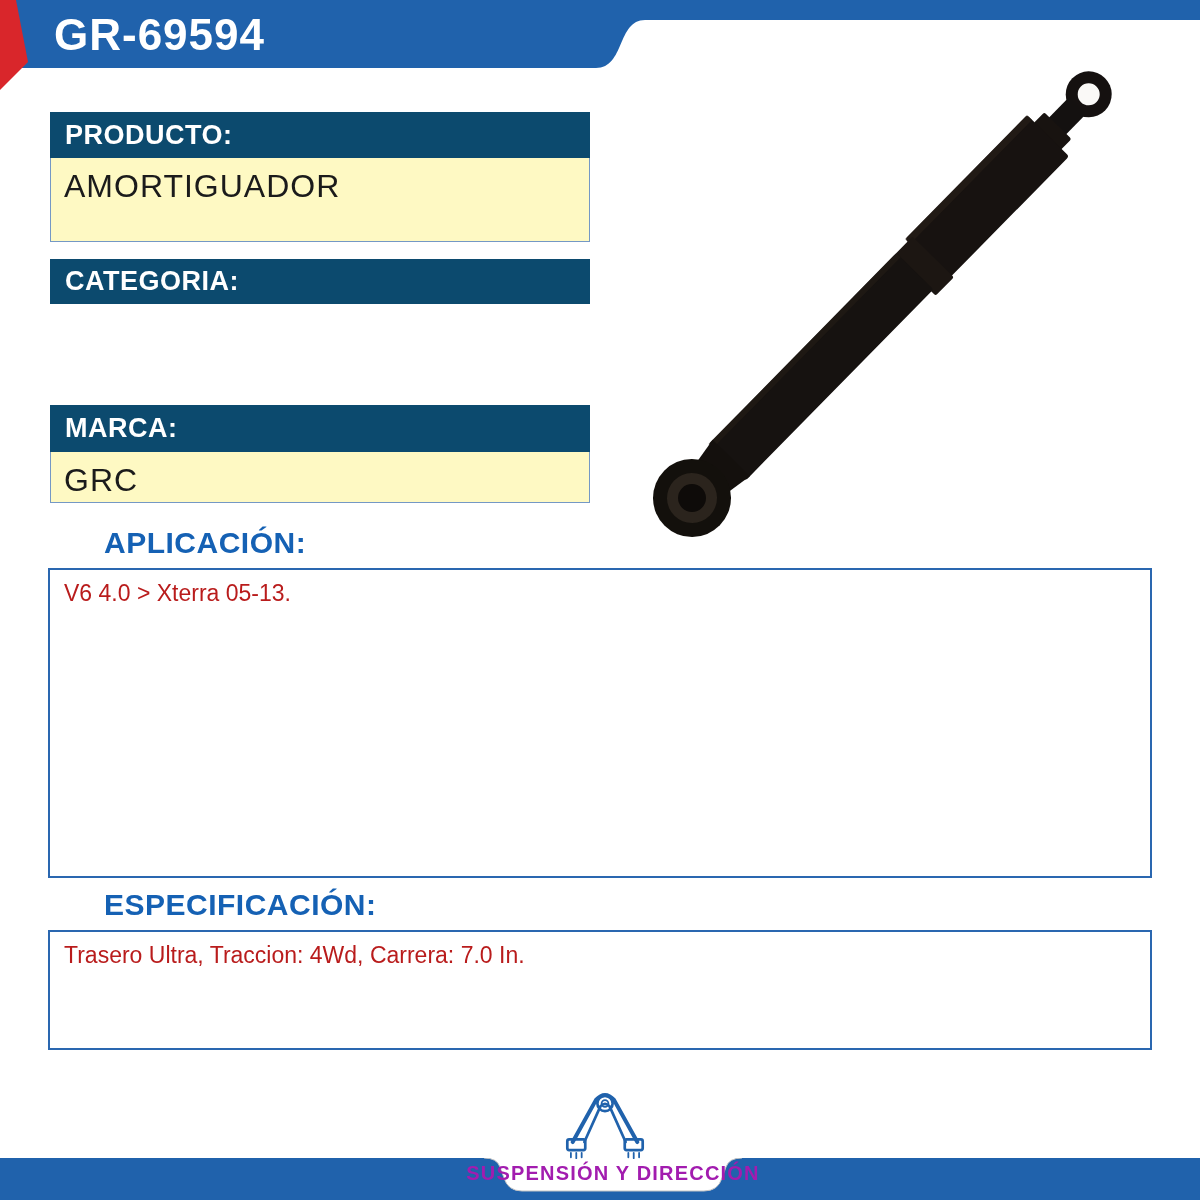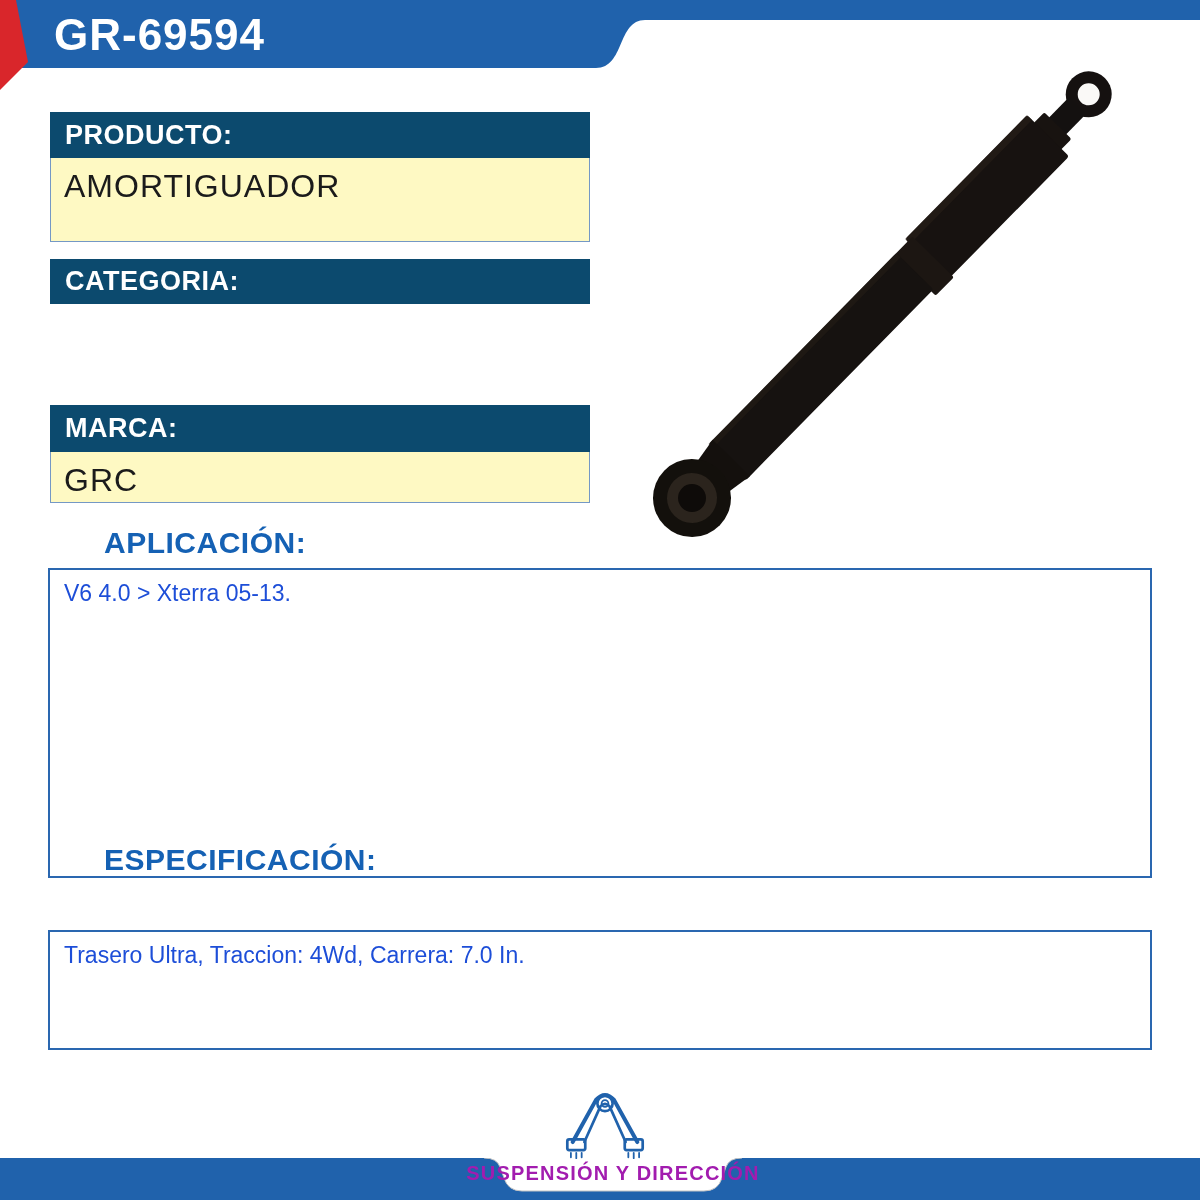--- a/index.html
+++ b/index.html
@@ -23,23 +23,23 @@
   .val-producto{top:158px;height:84px;}
   .lbl-categoria{top:259px;height:45px;}
   .val-categoria{top:304px;height:86px;}
   .lbl-marca{top:405px;height:47px;}
   .val-marca{top:452px;height:51px;}
 
   
   .section-heading{position:absolute;left:64px;color:#1561b4;font-size:30px;font-weight:800;
       letter-spacing:.5px;margin-left:40px;}
   .hd-aplicacion{top:526px;}
-  .hd-especificacion{top:843px;}
+  .hd-especificacion{top:888px;}
   .section-box{position:absolute;left:48px;width:1104px;background:#ffffff;
-      border:2px solid #2a67b0;box-sizing:border-box;color:#1d4ed8;font-size:23px;
+      border:2px solid #2a67b0;box-sizing:border-box;color:#b91c1c;font-size:23px;
       padding:8px 14px;line-height:30px;}
   .box-aplicacion{top:568px;height:310px;}
   .box-especificacion{top:930px;height:120px;}
 
   
   .footer-svg{position:absolute;left:0;top:1158px;}
   .footer-brand{position:absolute;left:463px;top:1162px;width:300px;text-align:center;
       color:#a21caf;font-size:20px;font-weight:bold;letter-spacing:1.2px;}
   .arm-icon{position:absolute;left:560px;top:1090px;}
 

